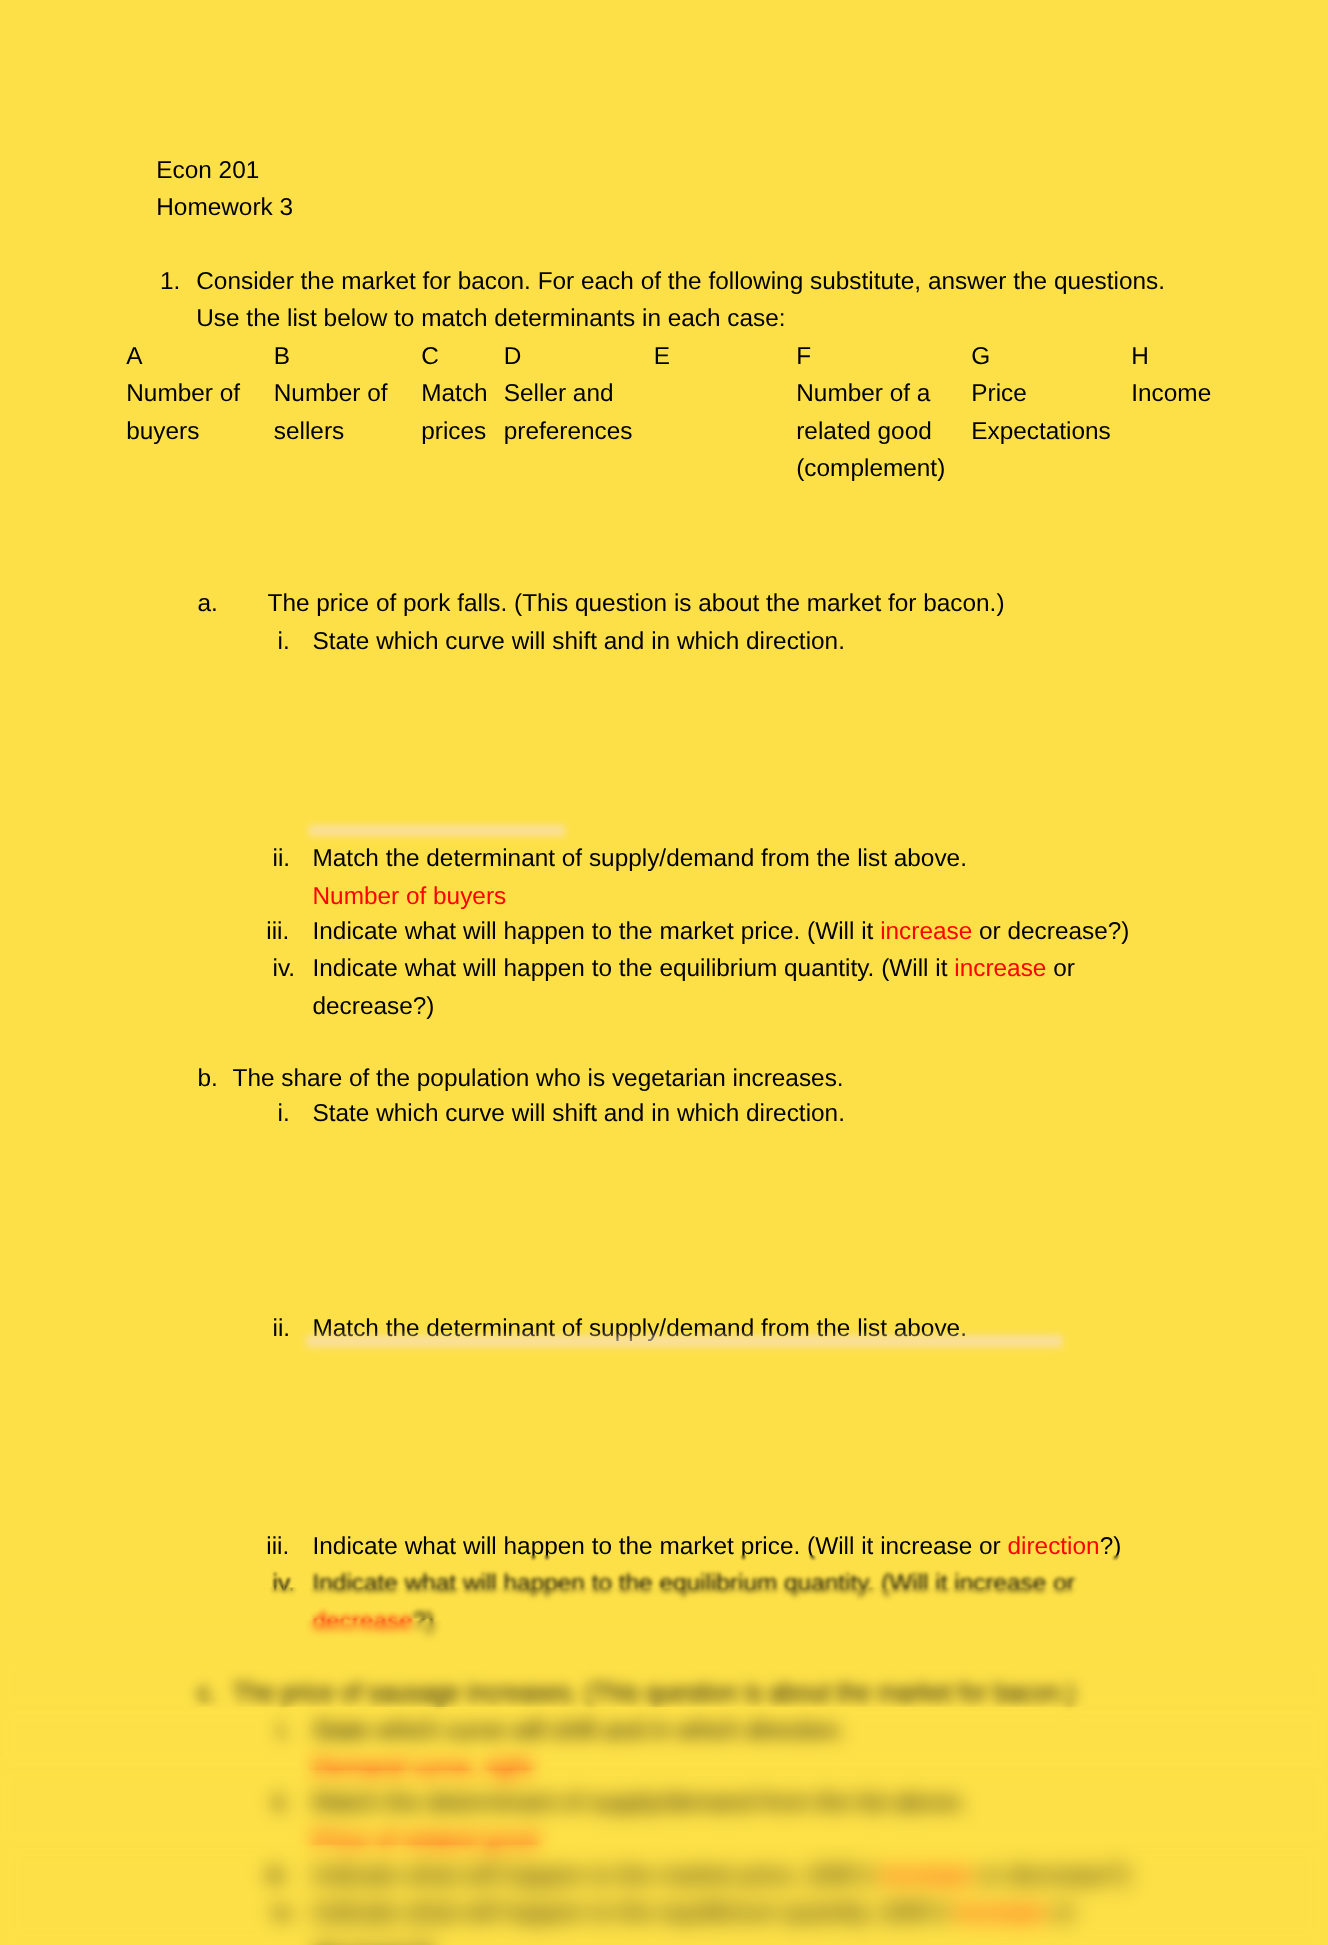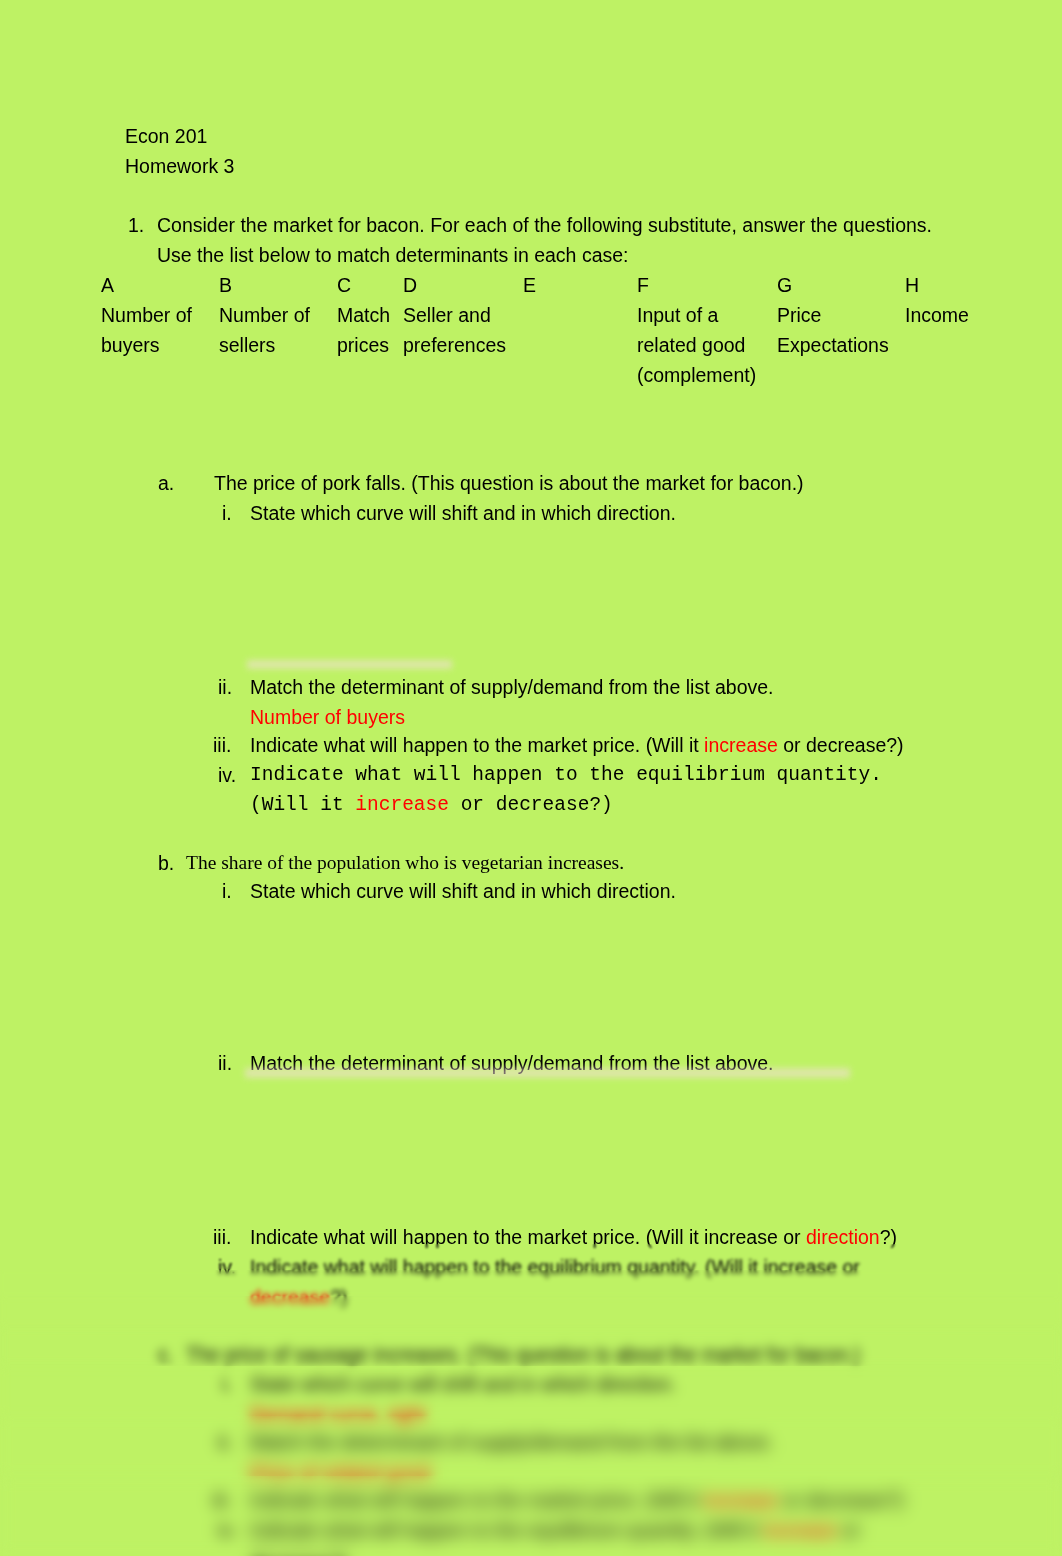--- a/index.html
+++ b/index.html
@@ -14,21 +14,21 @@
     position: relative;
     overflow: hidden;
     font-family: "Liberation Sans", "DejaVu Sans", sans-serif;
     color: #000000;
     -webkit-font-smoothing: antialiased;
   }
 
   .page {
     position: absolute;
     inset: 0;
-    background: #bef264;
+    background: #fde047;
   }
 
   
   .doc {
     position: absolute;
     left: 0;
     top: 0;
     width: 1062px;
   }
 
@@ -84,25 +84,25 @@
   #a-i-text   { left: 250px; top: 498px; }
 
   #a-ii-marker  { left: 218px; top: 672px; }
   #a-ii-text    { left: 250px; top: 672px; }
   #a-ii-answer  { left: 250px; top: 702px; }
 
   #a-iii-marker { left: 213px; top: 730px; }
   #a-iii-text   { left: 250px; top: 730px; }
 
   #a-iv-marker  { left: 218px; top: 760px; }
-  #a-iv-text    { left: 250px; top: 760px; width: 680px; font-family: Liberation Mono, monospace; }
+  #a-iv-text    { left: 250px; top: 760px; width: 680px; }
 
   
   #b-marker { left: 158px; top: 848px; }
-  #b-text   { left: 186px; top: 848px; font-family: Liberation Serif, serif; }
+  #b-text   { left: 186px; top: 848px; }
 
   #b-i-marker { left: 222px; top: 876px; }
   #b-i-text   { left: 250px; top: 876px; }
 
   #b-ii-marker { left: 218px; top: 1048px; }
   #b-ii-text   { left: 250px; top: 1048px; }
 
   #b-iii-marker { left: 213px; top: 1222px; }
   #b-iii-text   { left: 250px; top: 1222px; }
 
@@ -191,21 +191,21 @@
     </div>
     <div class="det-col" id="det-d">
       <span class="det-letter">D</span>
       <span class="det-name">Seller and preferences</span>
     </div>
     <div class="det-col" id="det-e">
       <span class="det-letter">E</span>
     </div>
     <div class="det-col" id="det-f">
       <span class="det-letter">F</span>
-      <span class="det-name">Input of a related good (complement)</span>
+      <span class="det-name">Number of a related good (complement)</span>
     </div>
     <div class="det-col" id="det-g">
       <span class="det-letter">G</span>
       <span class="det-name">Price Expectations</span>
     </div>
     <div class="det-col" id="det-h">
       <span class="det-letter">H</span>
       <span class="det-name">Income</span>
     </div>
 

